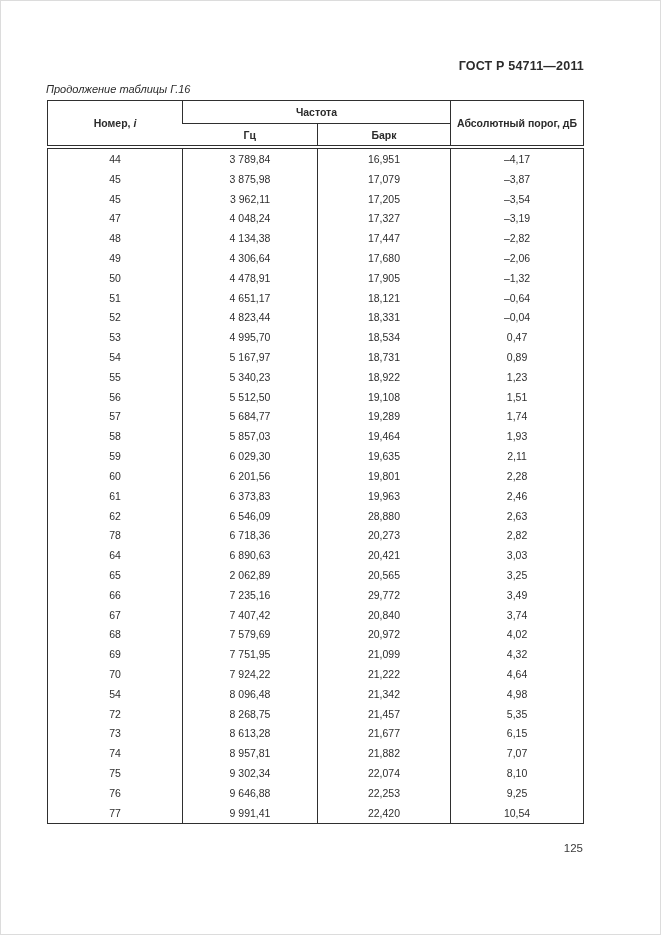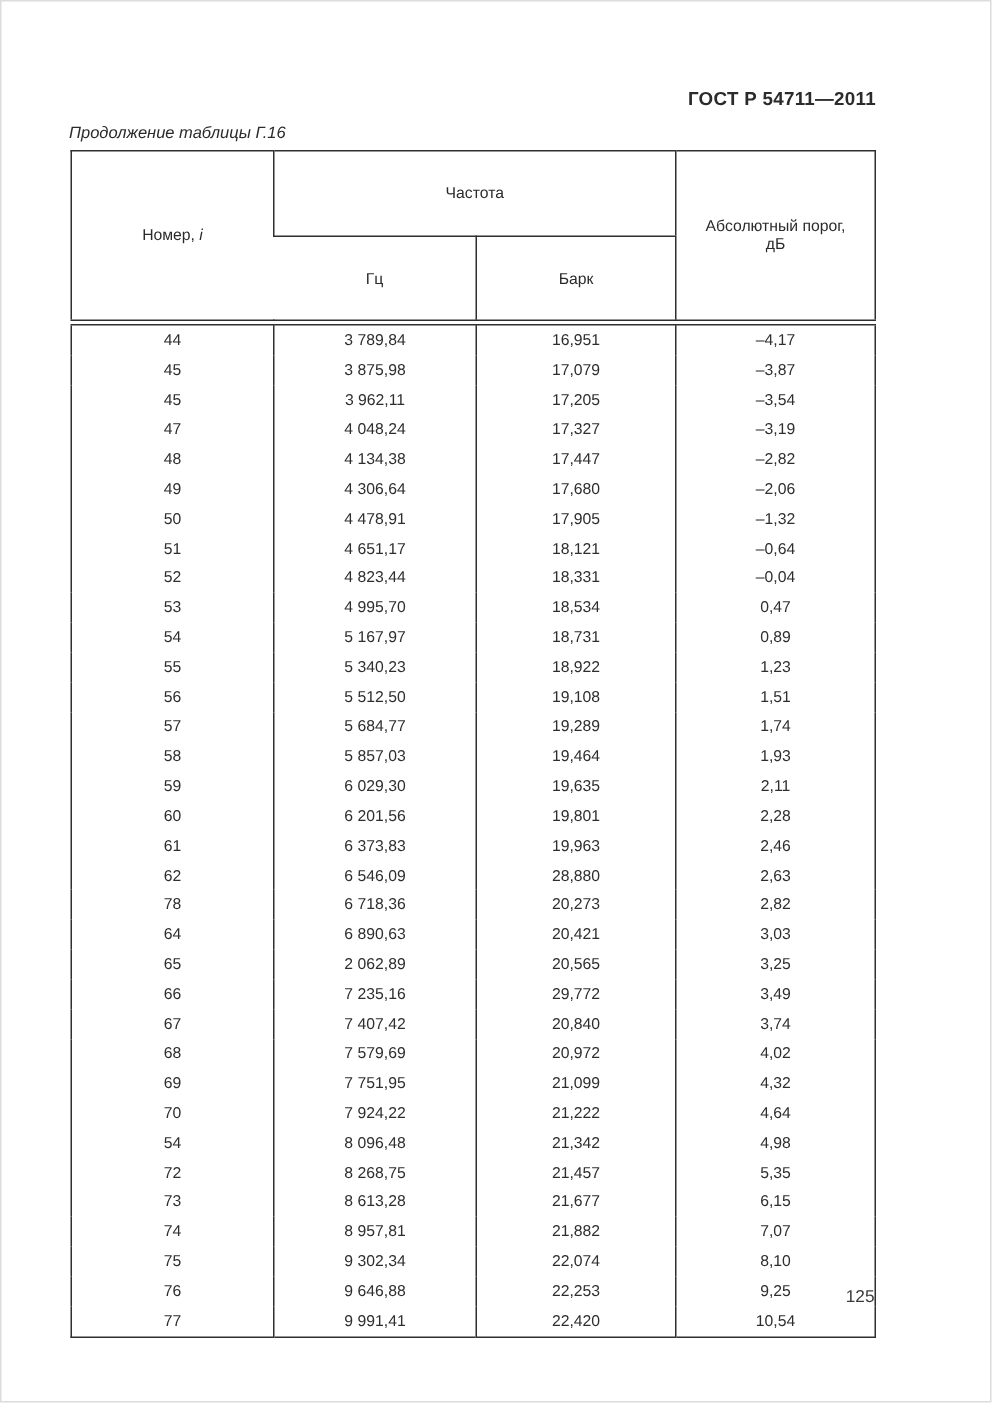--- a/index.html
+++ b/index.html
@@ -45,24 +45,24 @@
     left: 47px;
     width: 536px;
     border-collapse: collapse;
     table-layout: fixed;
     border: 1.5px solid #2f2f2f;
   }
   table.gost thead {
     border-bottom: 4px double #2f2f2f;
   }
   table.gost th {
-    font-weight: normal;
+    font-weight: bold;
     font-size: 10.5px;
     vertical-align: middle;
-    padding: 17px;
+    padding: 0;
     color: #2b2b2b;
   }
   table.gost thead tr.head-top th { height: 22px; }
   table.gost thead tr.head-sub th { height: 21px; }
   table.gost th.group-cell { border-bottom: 1px solid #2f2f2f; }
   table.gost th + th,
   table.gost td + td { border-left: 1px solid #2f2f2f; }
   table.gost tbody td {
     height: 19.82px;
     font-size: 10.5px;
@@ -72,21 +72,20 @@
     white-space: nowrap;
     color: #2e2e2e;
   }
   .it { font-style: italic; }
   .page-number {
     position: absolute;
     top: 842px;
     right: 78px;
     font-size: 11.5px;
     color: #3a3a3a;
-    margin-top: 17px;
   }
 </style>
 </head>
 <body>
 
 <div class="page-frame"></div>
 
 <div class="std-number">ГОСТ Р 54711—2011</div>
 
 <div class="caption">Продолжение таблицы Г.16</div>

